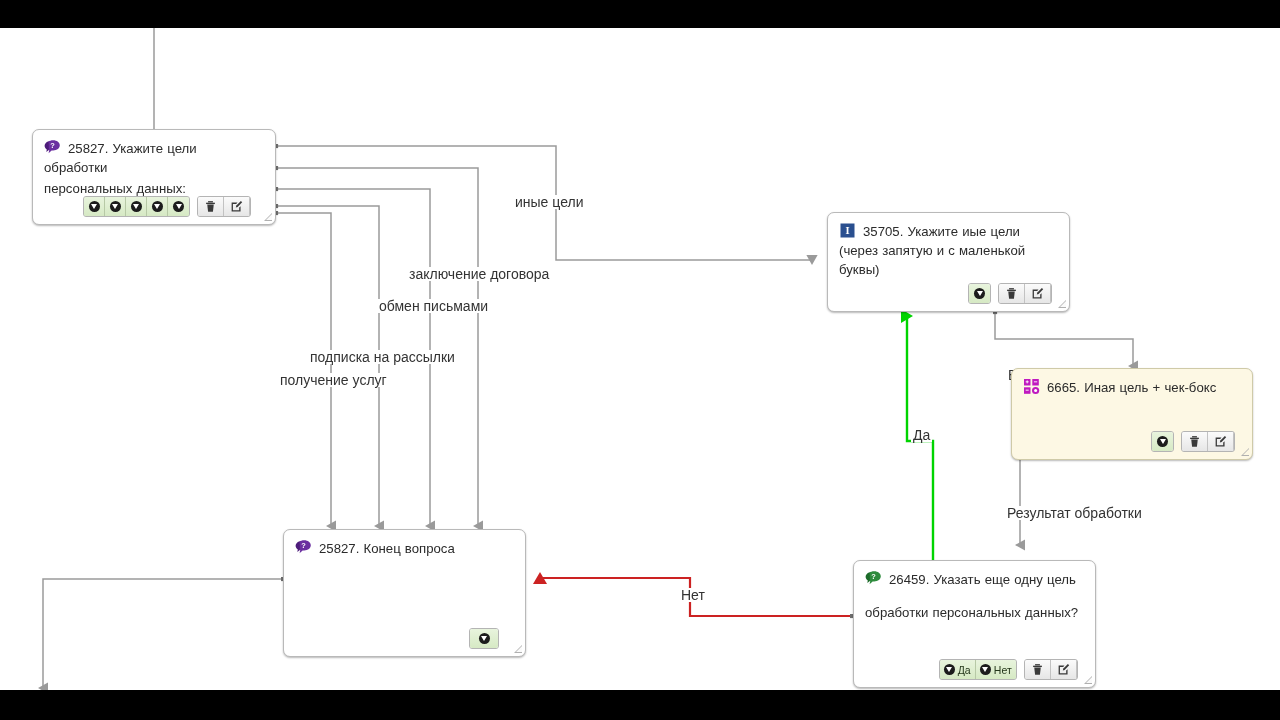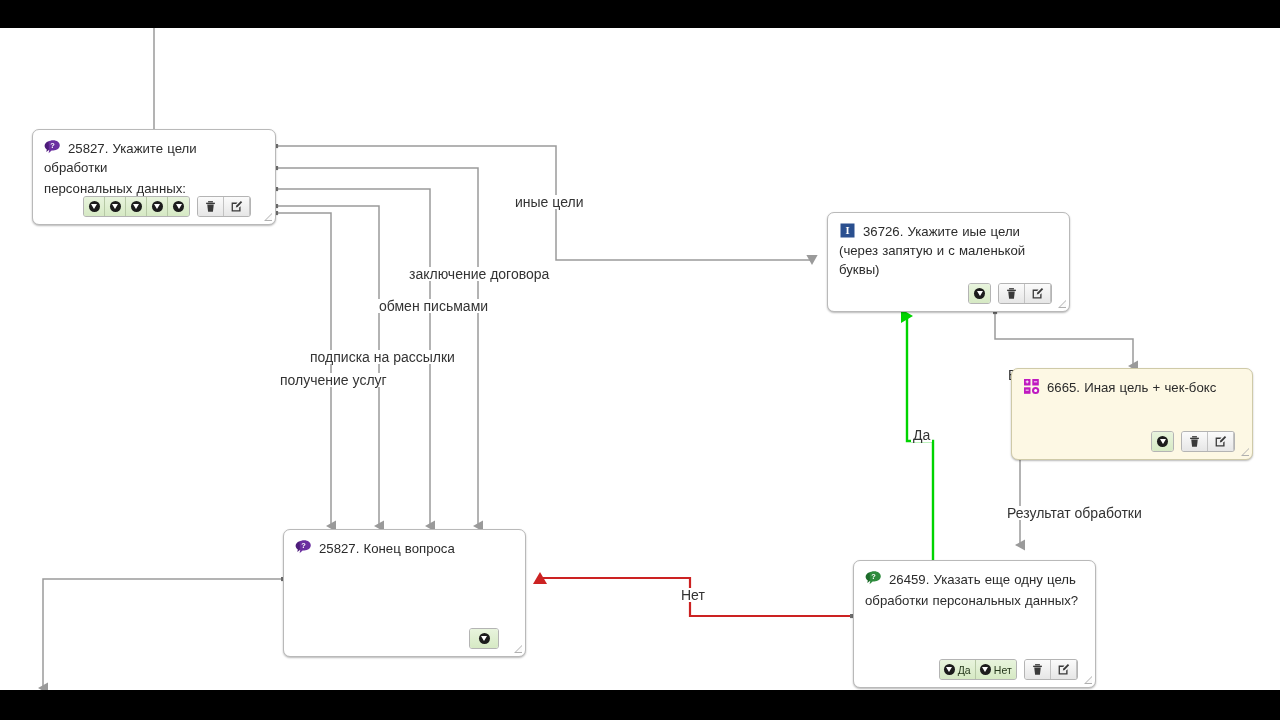--- a/index.html
+++ b/index.html
@@ -255,21 +255,21 @@
       <div class="resize-grip"></div>
     </div>
 
     <div class="node" id="node-20026" style="left:827px; top:184px; width:243px; height:100px;">
       <div class="node-title">
         <span class="ico">
           <svg viewBox="0 0 17 17" width="17" height="17">
             <rect x="1.5" y="1.5" width="14" height="14" fill="#2a4f8f"></rect>
             <text x="8.5" y="12.2" font-size="10.5" font-family="Liberation Serif, serif" font-weight="bold" fill="#ffffff" text-anchor="middle">I</text>
           </svg>
-        </span><span>36726. Укажите иые цели</span>
+        </span><span>35705. Укажите иые цели</span>
       </div>
       <div class="node-title" style="margin-top:0;">
         <span>(через запятую и с маленькой буквы)</span>
       </div>
       <div class="toolbar" style="right:10px; bottom:7px;">
         <div class="btn-group">
           <div class="tbtn">
               <span class="dot-arrow"></span>
             </div>
         </div>
@@ -336,21 +336,21 @@
     <div class="node" id="node-26459" style="left:853px; top:532px; width:243px; height:128px;">
       <div class="node-title">
         <span class="ico">
           <svg viewBox="0 0 17 17" width="17" height="17">
             <path d="M9.2,1.2 C13,1.2 15.8,3.4 15.8,6.3 C15.8,9.2 13,11.4 9.2,11.4 L7.6,11.4 L4.6,14.2 L5.2,11.1 C3.2,10.2 2.1,8.4 2.1,6.3 C2.1,3.4 5.1,1.2 9.2,1.2 Z" fill="#2e8b3d"></path>
             <path d="M4.6,2.2 C1.9,3.1 0.6,4.9 0.6,6.8 C0.6,8.3 1.4,9.6 2.8,10.5 L2.3,13.1 L4.9,10.9 Z" fill="#1d6b2a"></path>
             <text x="8.6" y="9.1" font-size="7.4" font-family="Liberation Sans, sans-serif" font-weight="bold" fill="#ffffff" text-anchor="middle">?</text>
           </svg>
         </span><span>26459. Указать еще одну цель</span>
       </div>
-      <div class="node-title" style="margin-top:2px;">
+      <div class="node-title" style="margin-top:14px;">
         <span>обработки персональных данных?</span>
       </div>
       <div class="toolbar" style="right:10px; bottom:7px;">
         <div class="btn-group">
           <div class="tbtn">
             <span class="dot-arrow"></span>
             <span class="lbl">Да</span>
           </div>
           <div class="tbtn">
             <span class="dot-arrow"></span>

